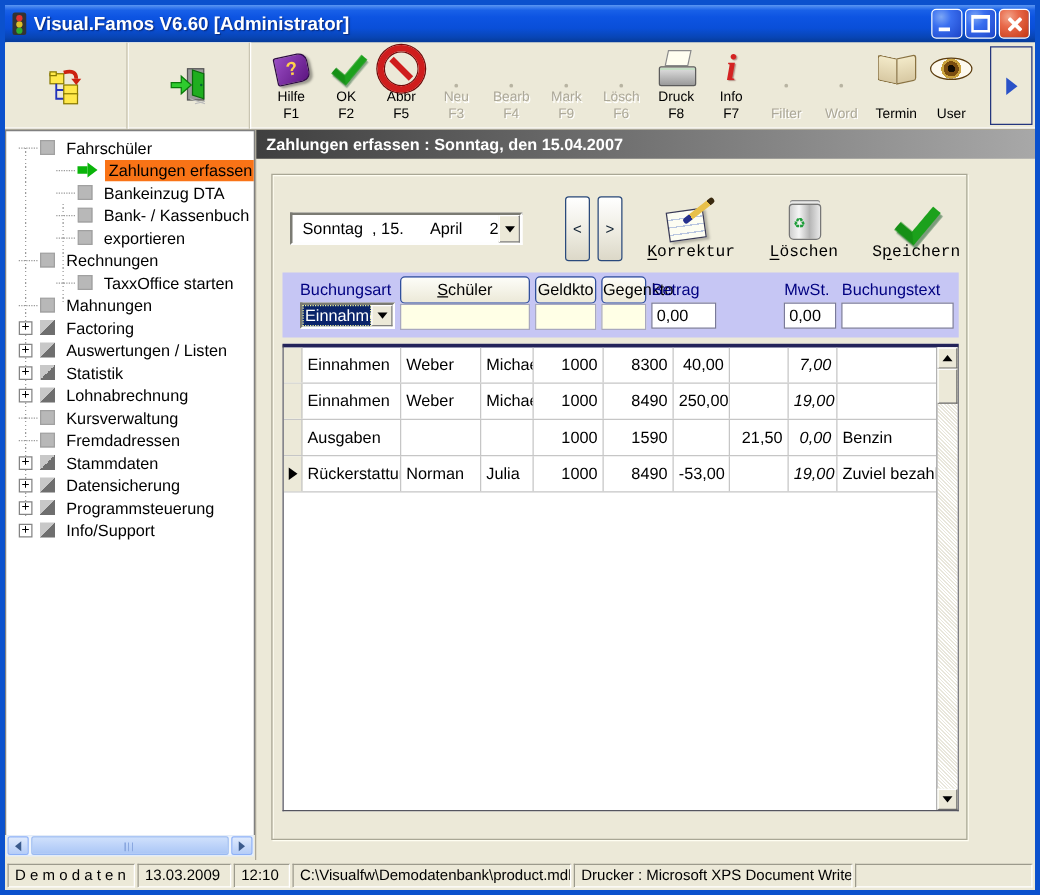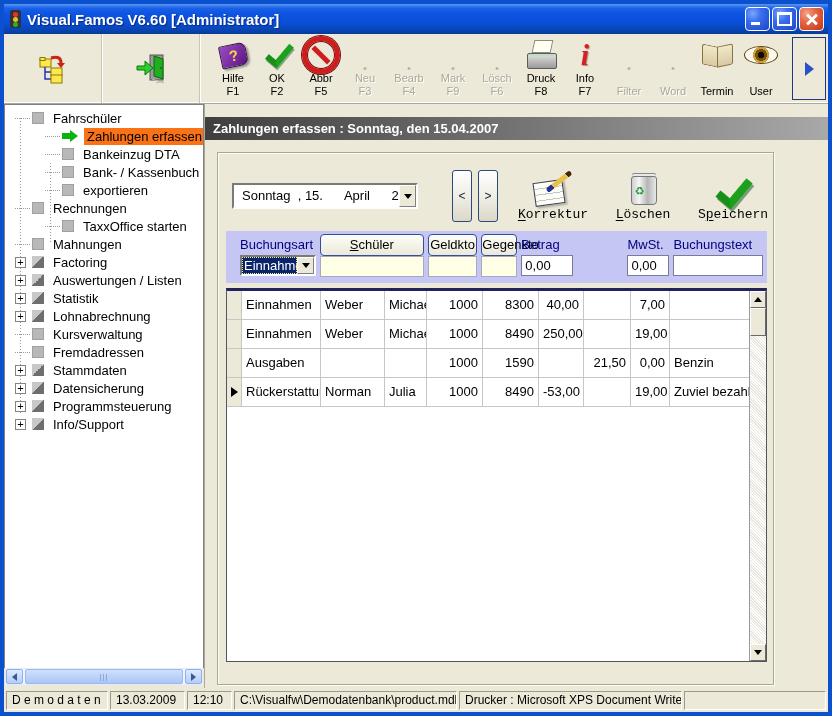--- a/index.html
+++ b/index.html
@@ -128,21 +128,21 @@
   .hs-thumb{ flex:1; margin:0 2px; border-radius:2px; border:1px solid #98b9f2;
     background:linear-gradient(180deg,#cfe0fc,#aac6f6); position:relative; }
   .hs-thumb::before{ content:""; position:absolute; left:50%; top:4px; width:9px; height:7px; transform:translateX(-50%);
     background:repeating-linear-gradient(90deg,#8aa8e0 0 1px,transparent 1px 3px); }
   .tri-left{ width:0;height:0;border-top:4px solid transparent;border-bottom:4px solid transparent;border-right:5px solid #3a5a8c;}
   .tri-right{ width:0;height:0;border-top:4px solid transparent;border-bottom:4px solid transparent;border-left:5px solid #3a5a8c;}
 
   
   .main{ flex:1; display:flex; flex-direction:column; min-width:0; }
   .main-header{ height:23px; flex:0 0 auto; background:linear-gradient(90deg,#3f3f3f,#a8a8a8);
-    color:#fff; font-weight:bold; font-size:13px; line-height:23px; padding-left:8px; white-space:nowrap;margin-top:13px; }
+    color:#fff; font-weight:bold; font-size:13px; line-height:23px; padding-left:8px; white-space:nowrap; }
   .main-body{ flex:1; padding:12px 54px 14px 12px; }
   .card{ height:533px; background:#ece9d8; border:1px solid #a9a795;
     box-shadow:inset 1px 1px 0 #fffef2, 1px 1px 0 #fffef2; padding:8px 6px 0 8px; }
 
   
   .date-row{ height:70px; display:flex; align-items:center; }
   .datecombo{ width:186px; height:26px; margin-left:6px; background:#fff; display:flex;
     border:2px solid; border-color:#7b7b73 #fefefe #fefefe #7b7b73; }
   .datecombo .dval{ flex:1; font-size:13px; line-height:22px; padding-left:8px; white-space:pre; overflow:hidden; }
   .dropbtn{ width:17px; background:#ece9d8; border:1px solid; border-color:#fff #808080 #808080 #fff;
@@ -175,21 +175,21 @@
   
   .gridwrap{ margin-top:5px; height:374px; display:flex; border:1px solid #55555f; border-top:3px solid #23235a; background:#fff; }
   .gridrows{ flex:1; overflow:hidden; }
   .grid-row{ display:flex; height:29px; border-bottom:1px solid #c6c6c6; font-size:13px; }
   .cell{ border-right:1px solid #c6c6c6; padding:0 4px; line-height:28px; white-space:nowrap; overflow:hidden; }
   .cell.sel{ width:15px; flex:0 0 auto; background:#ece9d8; padding:0; position:relative; }
   .cell.sel.current::before{ content:""; position:absolute; left:4px; top:9px; width:0; height:0;
     border-top:5px solid transparent; border-bottom:5px solid transparent; border-left:7px solid #000; }
   .c0{ width:79px; } .c1{ width:64px; } .c2{ width:42px; } .c3{ width:56px; text-align:right; }
   .c4{ width:56px; text-align:right; } .c5{ width:45px; text-align:right; } .c6{ width:47px; text-align:right; }
-  .c7{ width:39px; text-align:right; } .c8{ flex:1; border-right:none; }
+  .c7{ width:39px; text-align:right;font-style:italic; } .c8{ flex:1; border-right:none; }
   .vscroll{ width:17px; flex:0 0 auto; display:flex; flex-direction:column;
     background:repeating-linear-gradient(45deg,#fff 0 1px,#e9e7dc 1px 2px); border-left:1px solid #9a9a9a; }
   .vs-btn{ height:17px; flex:0 0 auto; background:#ece9d8; border:1px solid; border-color:#fff #6a6a6a #6a6a6a #fff;
     display:flex; align-items:center; justify-content:center; }
   .vs-thumb{ height:28px; flex:0 0 auto; background:#ece9d8; border:1px solid; border-color:#fff #6a6a6a #6a6a6a #fff; }
   .vs-track{ flex:1; }
   .tri-up{ width:0;height:0;border-left:4px solid transparent;border-right:4px solid transparent;border-bottom:5px solid #000;}
 
   
   .statusbar{ height:24px; flex:0 0 auto; background:#ece9d8; display:flex; align-items:center; padding:0 2px; gap:2px; }

